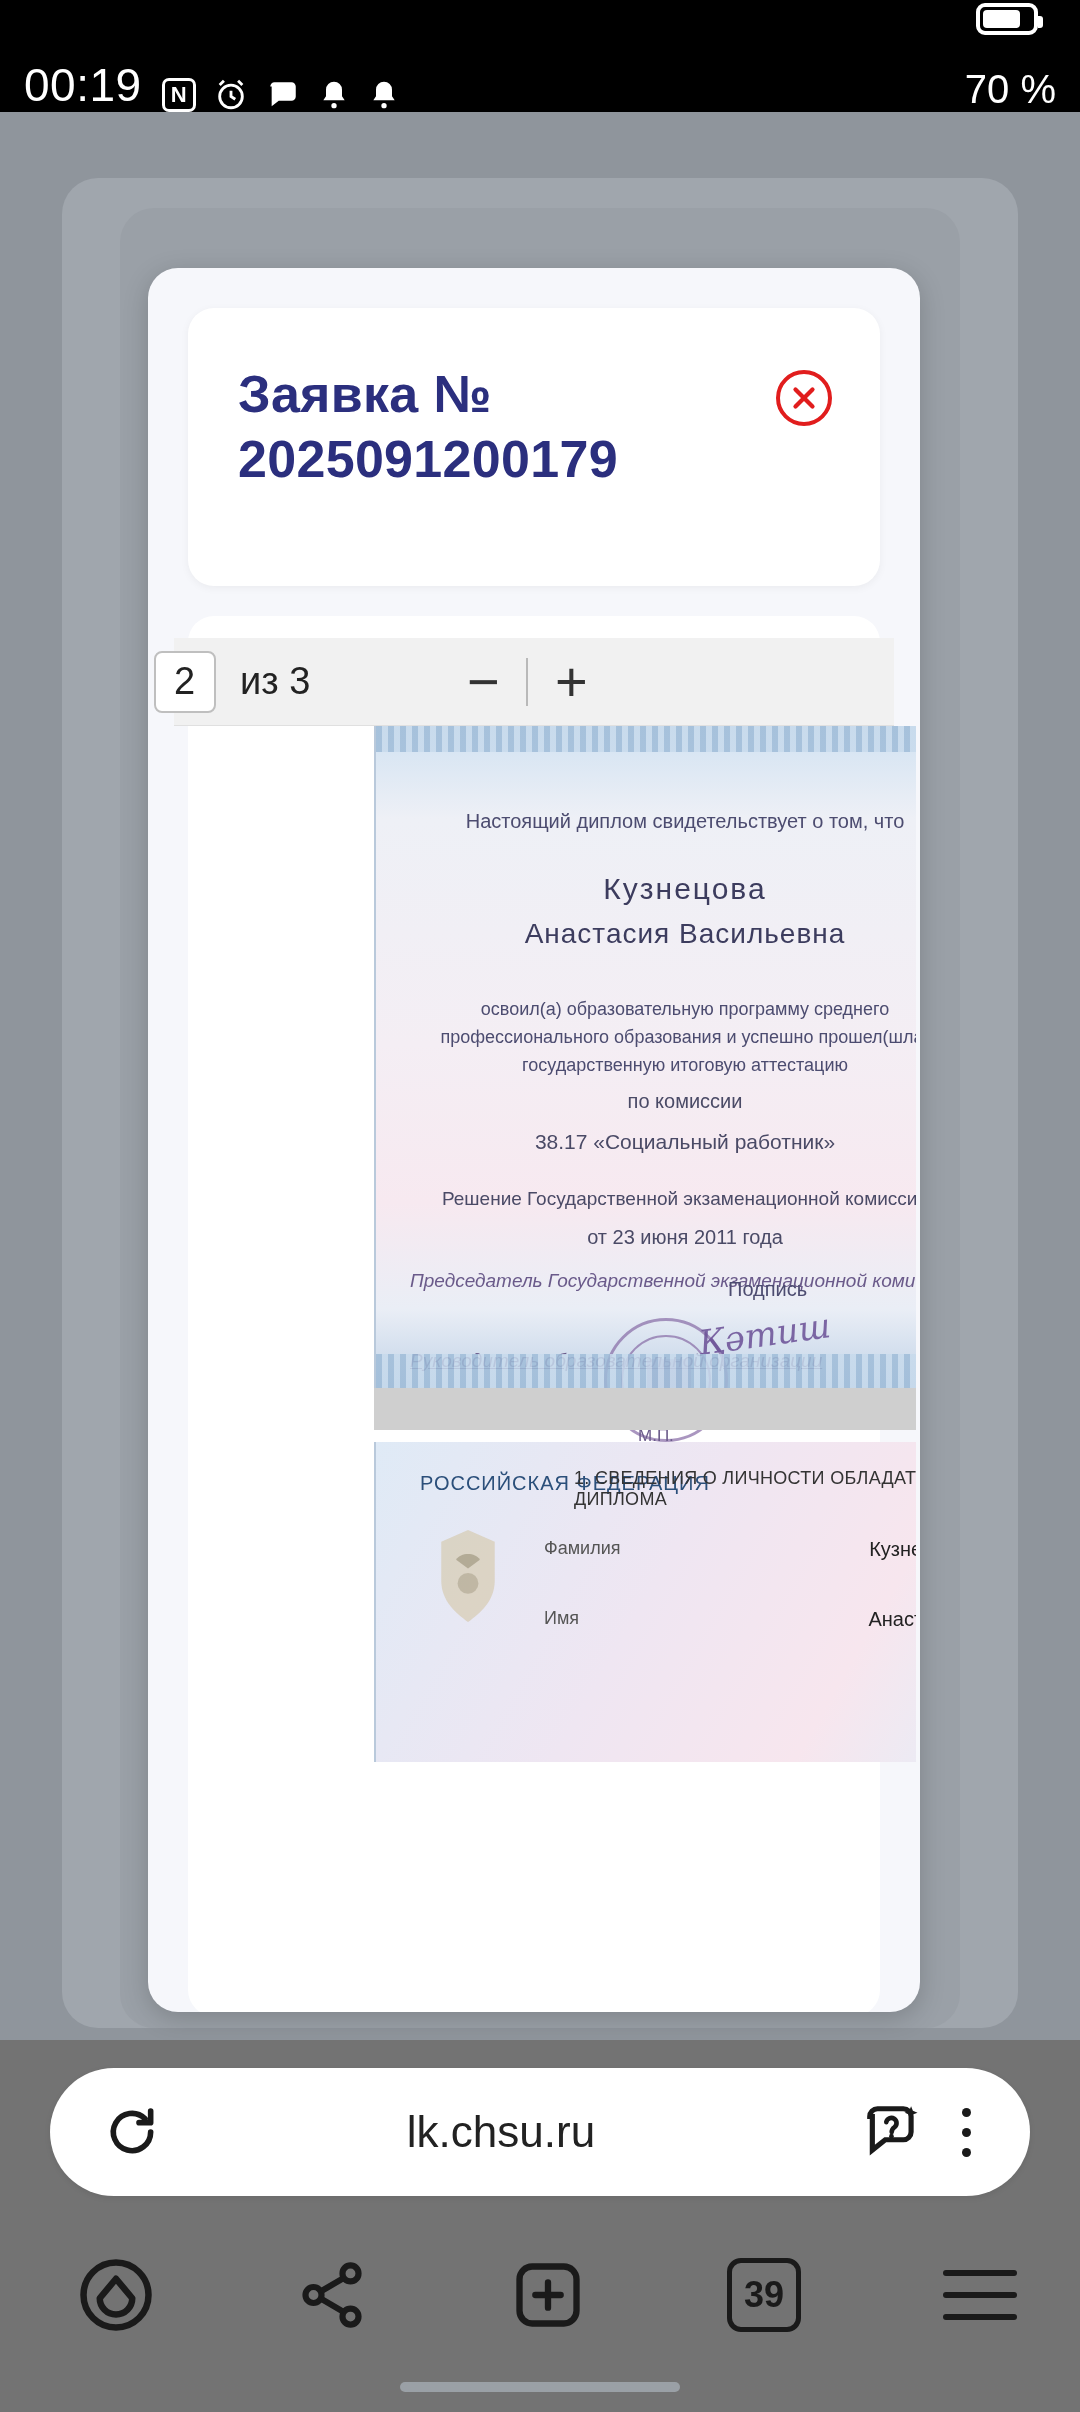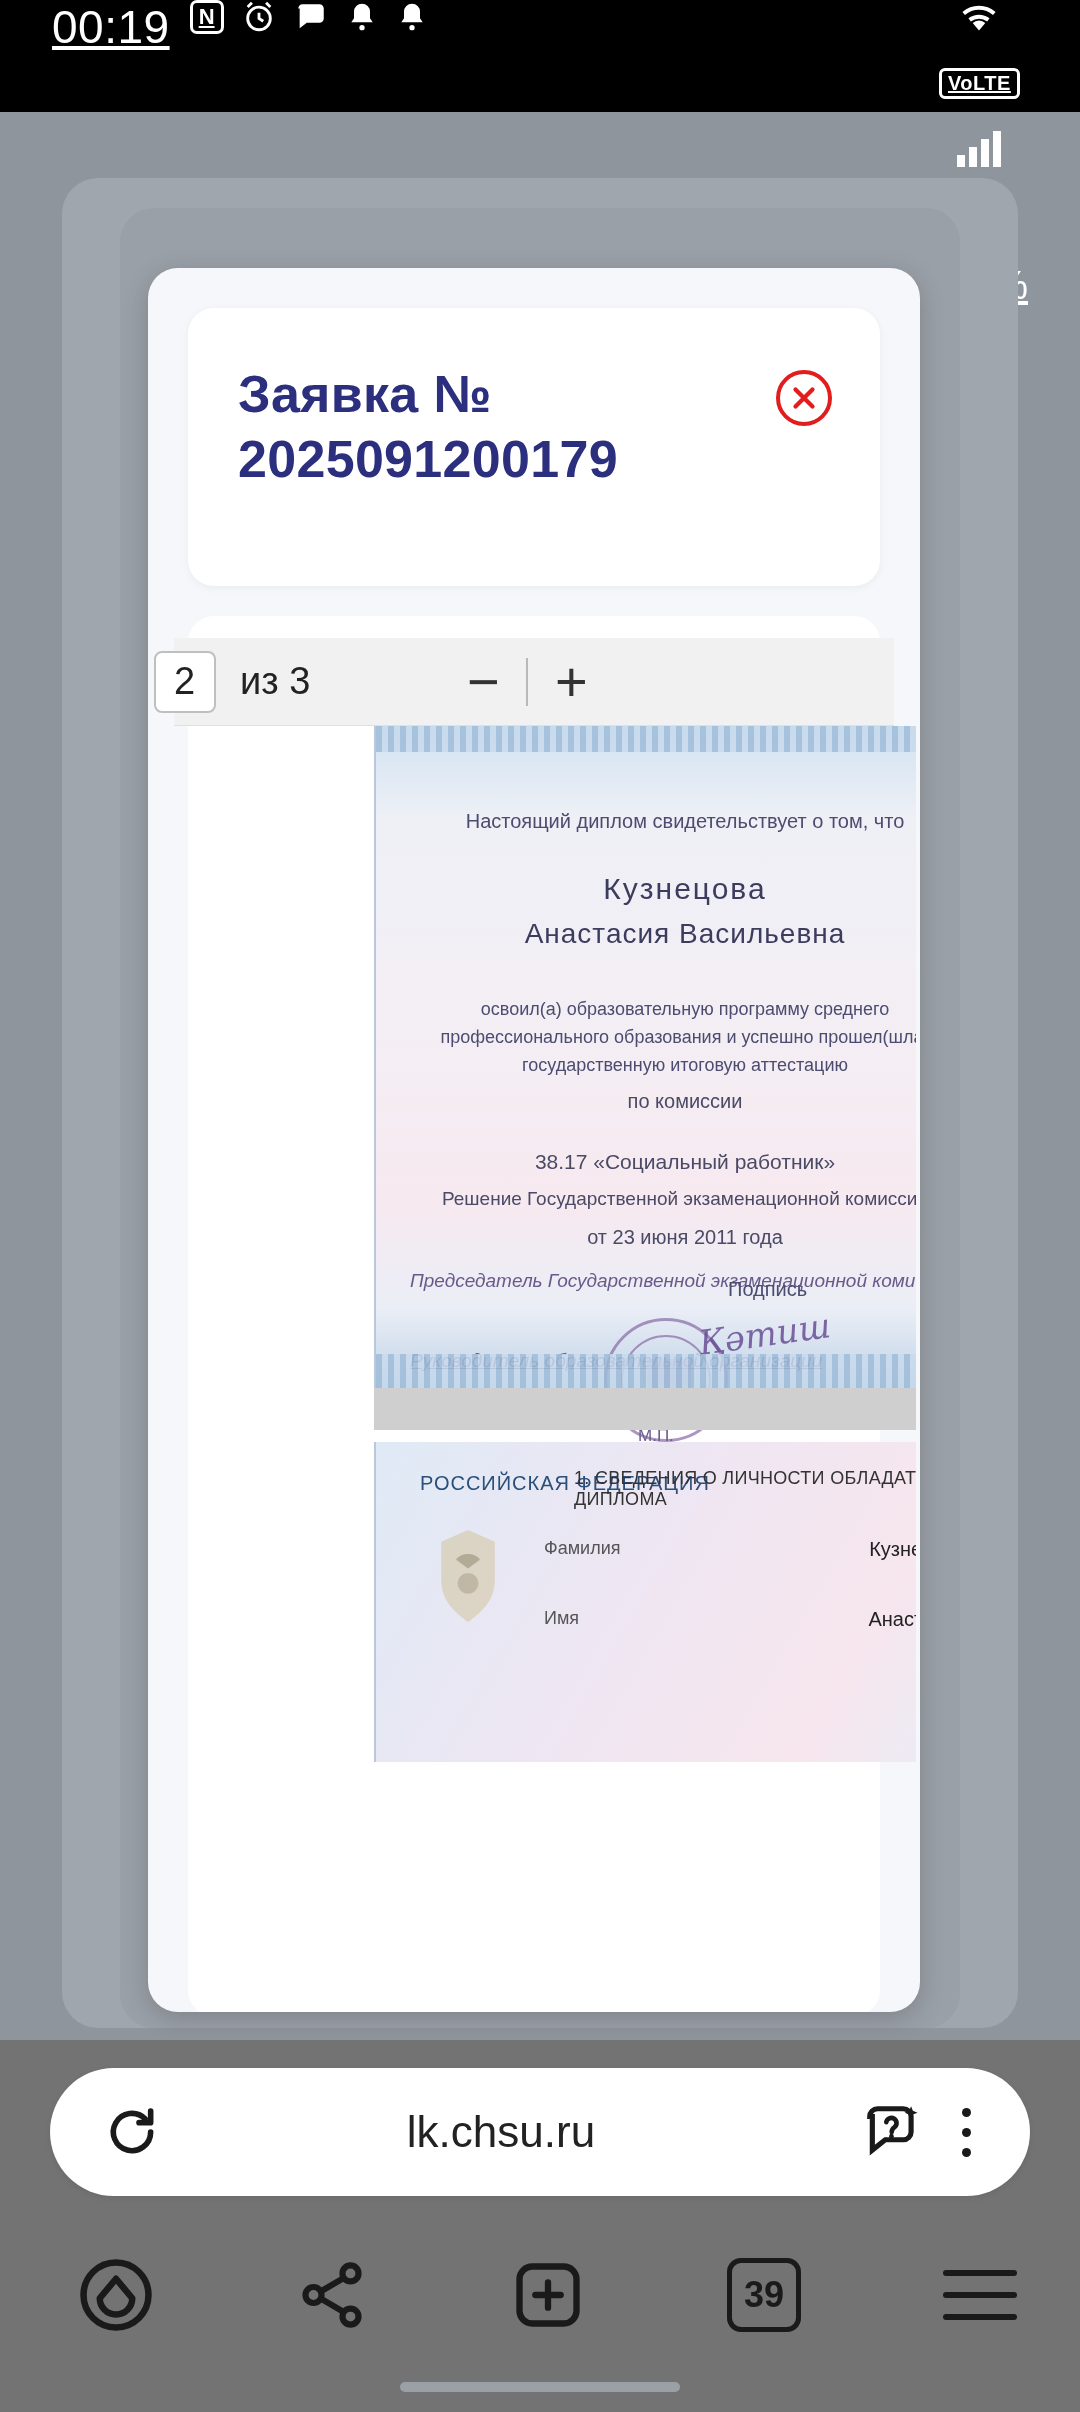--- a/index.html
+++ b/index.html
@@ -14,23 +14,22 @@
     width: 1080px; height: 2412px;
     background: #8f959c;
     overflow: hidden;
   }
 
   
   .statusbar {
     position: absolute; top: 0; left: 0;
     width: 1080px; height: 112px;
     background: #000; color: #fff;
-    display: flex; align-items: flex-start;
-    padding: 0 52px;
-    text-decoration: underline;
+    display: flex; align-items: flex-end;
+    padding: 0 24px;
   }
   .sb-clock {
     font-size: 46px; letter-spacing: 0.5px;
     font-family: "Liberation Sans", sans-serif;
   }
   .sb-left-icons { display: flex; align-items: center; gap: 18px; margin-left: 20px; }
   .sb-right { margin-left: auto; display: flex; align-items: center; gap: 32px; flex-direction: column; }
   .sb-ico { display: inline-flex; align-items: center; justify-content: center; }
   .nfc-box {
     width: 34px; height: 34px; border: 3px solid #fff; border-radius: 7px;
@@ -165,21 +164,21 @@
   }
   .d-line { position: absolute; color: #4a4a66; text-align: center; width: 100%; }
   .dl-1 { top: 84px; font-size: 20px; color: #4c4c70; }
   .dl-name1 { top: 146px; font-size: 30px; letter-spacing: 2px; color: #3c3c5e; }
   .dl-name2 { top: 192px; font-size: 28px; letter-spacing: 1px; color: #3c3c5e; }
   .dl-prog {
     top: 270px; font-size: 18px; line-height: 1.55; color: #4c4c70;
     padding: 0 24px;
   }
   .dl-prof { top: 364px; font-size: 20px; }
-  .dl-code { top: 424px; font-size: 21px; }
+  .dl-code { top: 404px; font-size: 21px; }
   .dl-res { top: 462px; font-size: 19px; }
   .dl-date { top: 500px; font-size: 20px; }
   .sig-left {
     position: absolute; left: 34px; top: 542px;
     font-size: 19px; font-style: italic; color: #6a5a8a; line-height: 1.35;
   }
   .sig-left2 {
     position: absolute; left: 34px; top: 622px;
     font-size: 19px; font-style: italic; color: #6a5a8a; line-height: 1.35; text-decoration: underline;
   }

